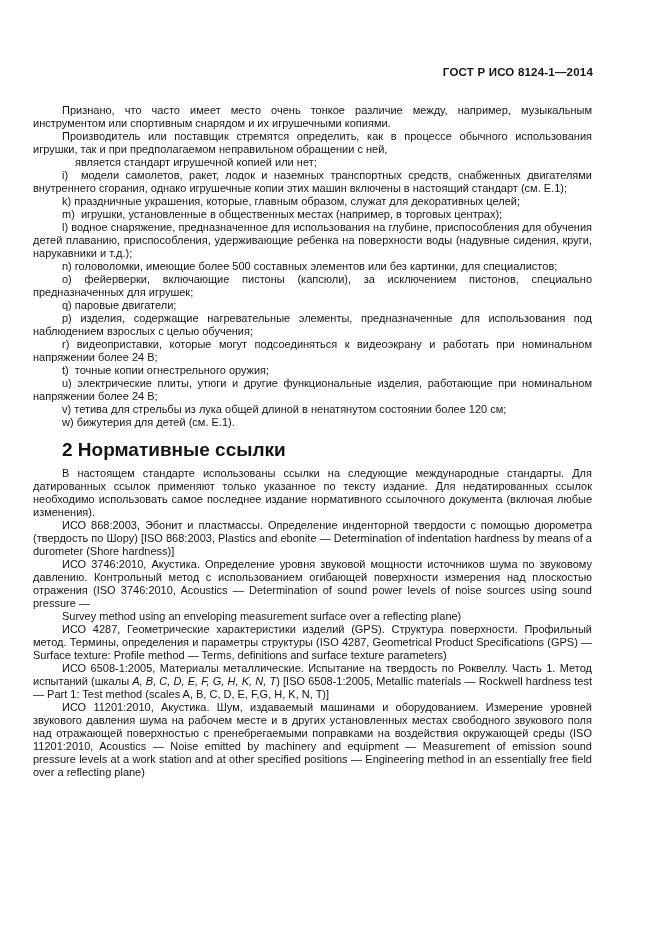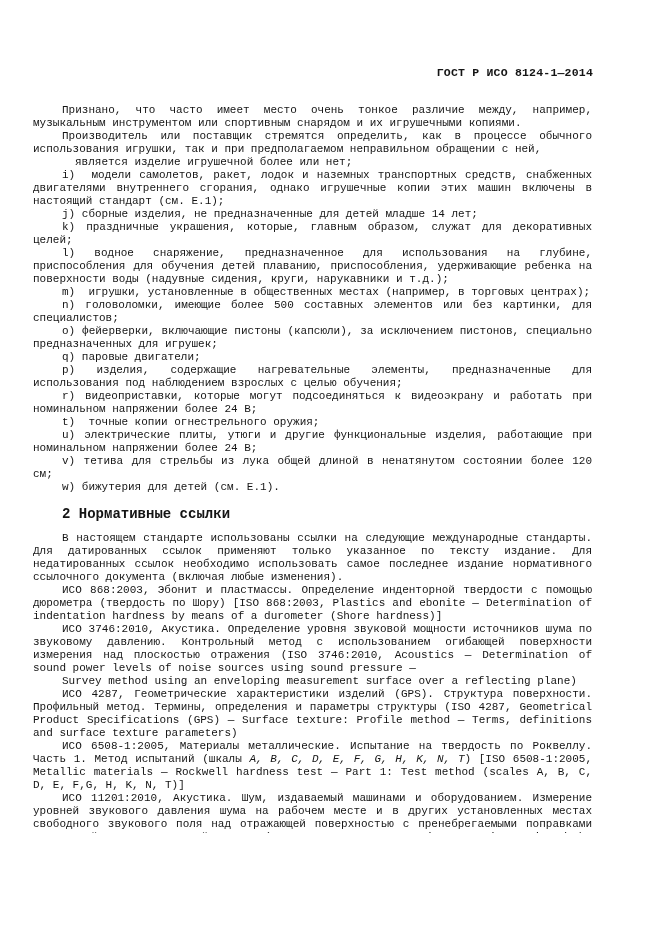--- a/index.html
+++ b/index.html
@@ -5,21 +5,21 @@
   html, body {
     margin: 0;
     padding: 0;
     background: #ffffff;
   }
   .page {
     position: relative;
     width: 661px;
     height: 833px;
     background: #ffffff;
-    font-family: Liberation Mono, monospace;
+    font-family: Liberation Sans, sans-serif;
     color: #141414;
     overflow: hidden;
   }
   .doc-header {
     position: absolute;
     top: 66px;
     left: 33px;
     right: 68px;
     text-align: right;
     font-size: 11.5px;
@@ -42,21 +42,21 @@
   }
   .content p.para {
     text-indent: 29px;
   }
   .content p.para-sub {
     text-indent: 42px;
   }
   .content p.heading {
     text-indent: 29px;
     text-align: left;
-    font-size: 14px;
+    font-size: 19px;
     font-weight: bold;
     line-height: 17px;
     margin: 12px 0 9px 0;
   }
   .italic {
     font-style: italic;
     margin-top: 48px;
   }
   .page-footer {
     position: absolute;
@@ -72,26 +72,25 @@
 <body>
 
 <div class="page">
   <div class="doc-header">
     <span>ГОСТ Р ИСО 8124-1—2014</span>
   </div>
 
   <div class="content" id="content">
       <p class="para"><span>Признано, что часто имеет место очень тонкое различие между, например, музыкальным инструментом или спортивным снарядом и их игрушечными копиями.</span></p>
       <p class="para"><span>Производитель или поставщик стремятся определить, как в процессе обычного использования игрушки, так и при предполагаемом неправильном обращении с ней,</span></p>
-      <p class="para-sub"><span>является изделие игрушечной более или нет;</span></p>
+      <p class="para-sub"><span>является стандарт игрушечной копией или нет;</span></p>
       <p class="para"><span>i)&nbsp; модели самолетов, ракет, лодок и наземных транспортных средств, снабженных двигателями внутреннего сгорания, однако игрушечные копии этих машин включены в настоящий стандарт (см. Е.1);</span></p>
-      <p class="para"><span>j) сборные изделия, не предназначенные для детей младше 14 лет;</span></p>
       <p class="para"><span>k) праздничные украшения, которые, главным образом, служат для декоративных целей;</span></p>
+      <p class="para"><span>m)&nbsp; игрушки, установленные в общественных местах (например, в торговых центрах);</span></p>
       <p class="para"><span>l) водное снаряжение, предназначенное для использования на глубине, приспособления для обучения детей плаванию, приспособления, удерживающие ребенка на поверхности воды (надувные сидения, круги, нарукавники и т.д.);</span></p>
-      <p class="para"><span>m)&nbsp; игрушки, установленные в общественных местах (например, в торговых центрах);</span></p>
       <p class="para"><span>n) головоломки, имеющие более 500 составных элементов или без картинки, для специалистов;</span></p>
       <p class="para"><span>o) фейерверки, включающие пистоны (капсюли), за исключением пистонов, специально предназначенных для игрушек;</span></p>
       <p class="para"><span>q) паровые двигатели;</span></p>
       <p class="para"><span>p) изделия, содержащие нагревательные элементы, предназначенные для использования под наблюдением взрослых с целью обучения;</span></p>
       <p class="para"><span>r) видеоприставки, которые могут подсоединяться к видеоэкрану и работать при номинальном напряжении более 24 В;</span></p>
       <p class="para"><span>t)&nbsp; точные копии огнестрельного оружия;</span></p>
       <p class="para"><span>u) электрические плиты, утюги и другие функциональные изделия, работающие при номинальном напряжении более 24 В;</span></p>
       <p class="para"><span>v) тетива для стрельбы из лука общей длиной в ненатянутом состоянии более 120 см;</span></p>
       <p class="para"><span>w) бижутерия для детей (см. Е.1).</span></p>
       <p class="heading"><span>2 Нормативные ссылки</span></p>

